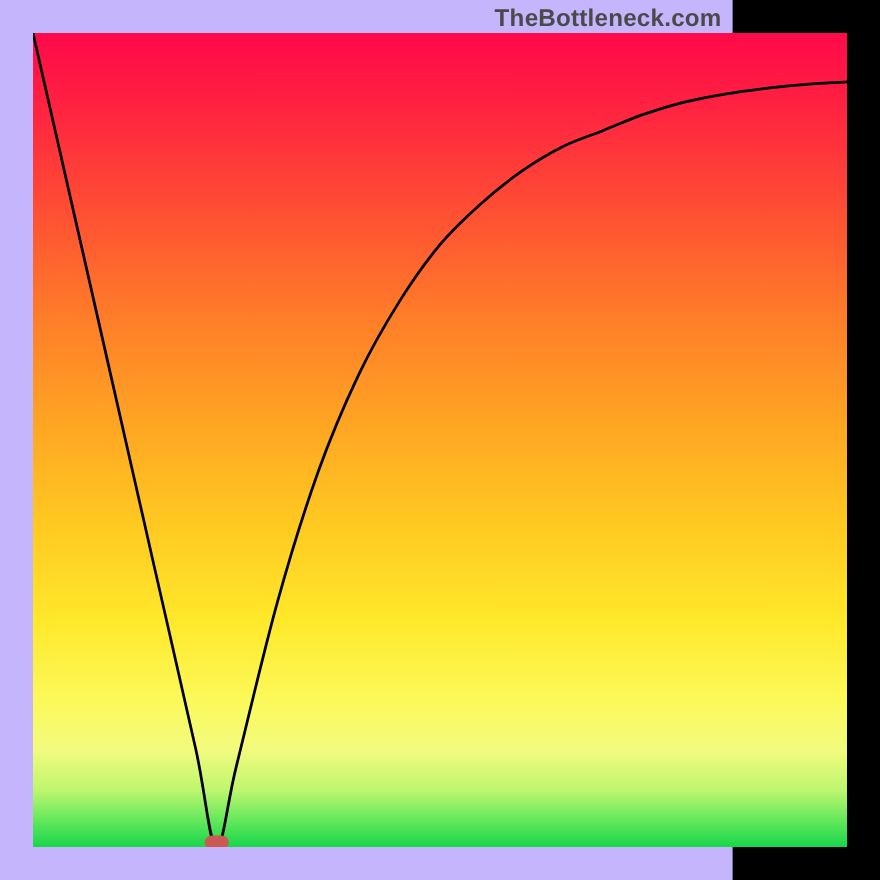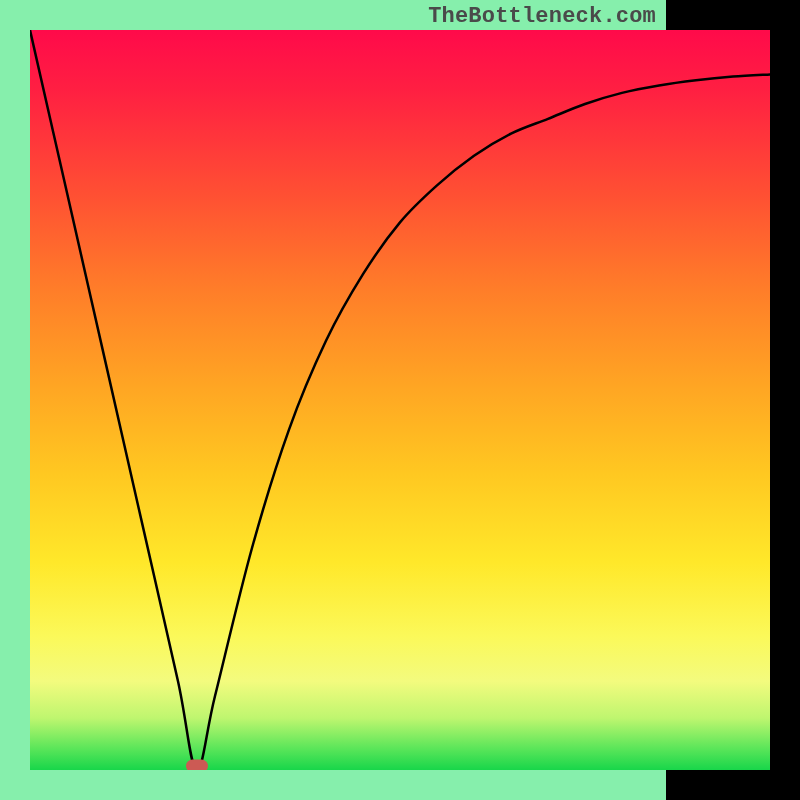--- a/index.html
+++ b/index.html
@@ -8,22 +8,21 @@
     width: 800px;
     height: 800px;
     background: #000;
     font-family: Arial, Helvetica, sans-serif;
     overflow: hidden;
   }
   .frame {
     position: relative;
     width: 666px;
     height: 800px;
-    background: #86efac;
-    font-family: Liberation Mono, monospace;
+    background: #c4b5fd;
   }
   .watermark {
     position: absolute;
     top: 4px;
     right: 10px;
     color: #4a4a4a;
     font-size: 22px;
     font-weight: 600;
     letter-spacing: 0.2px;
     user-select: none;

